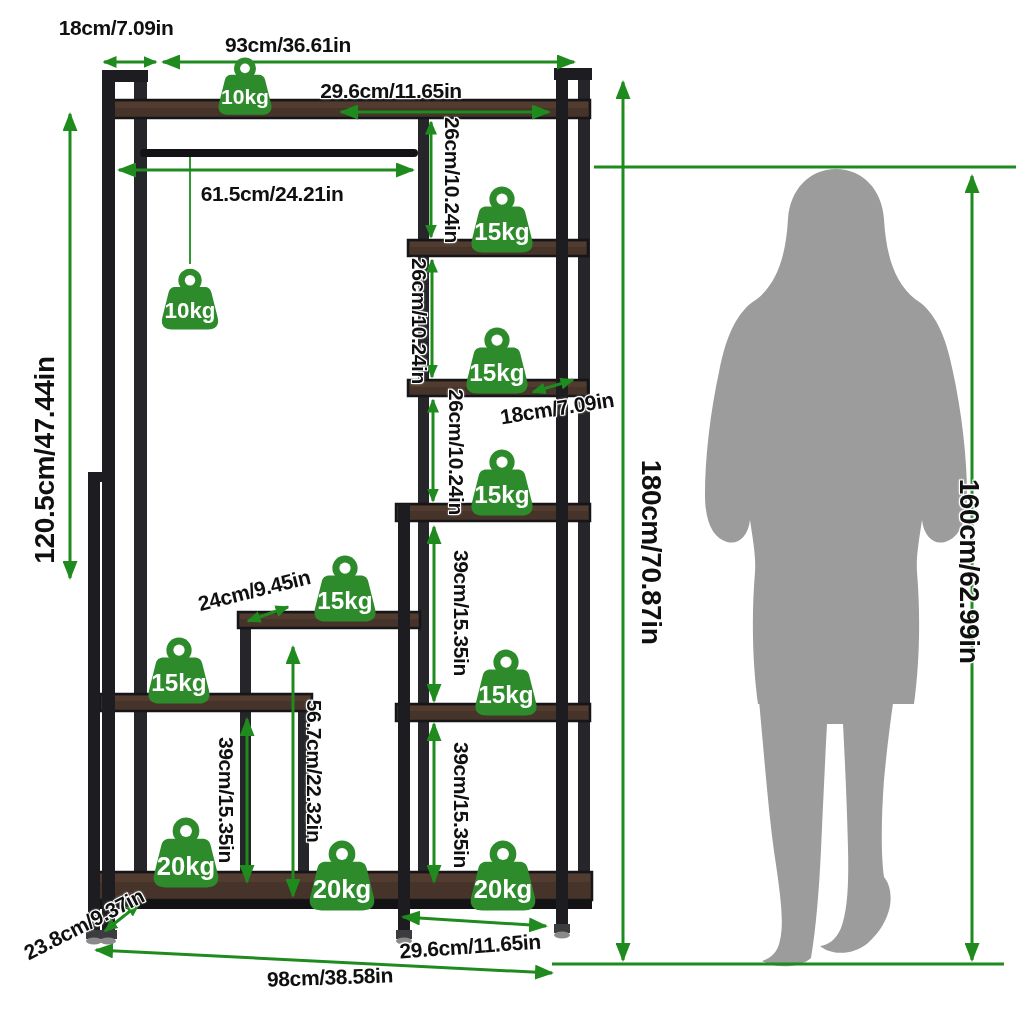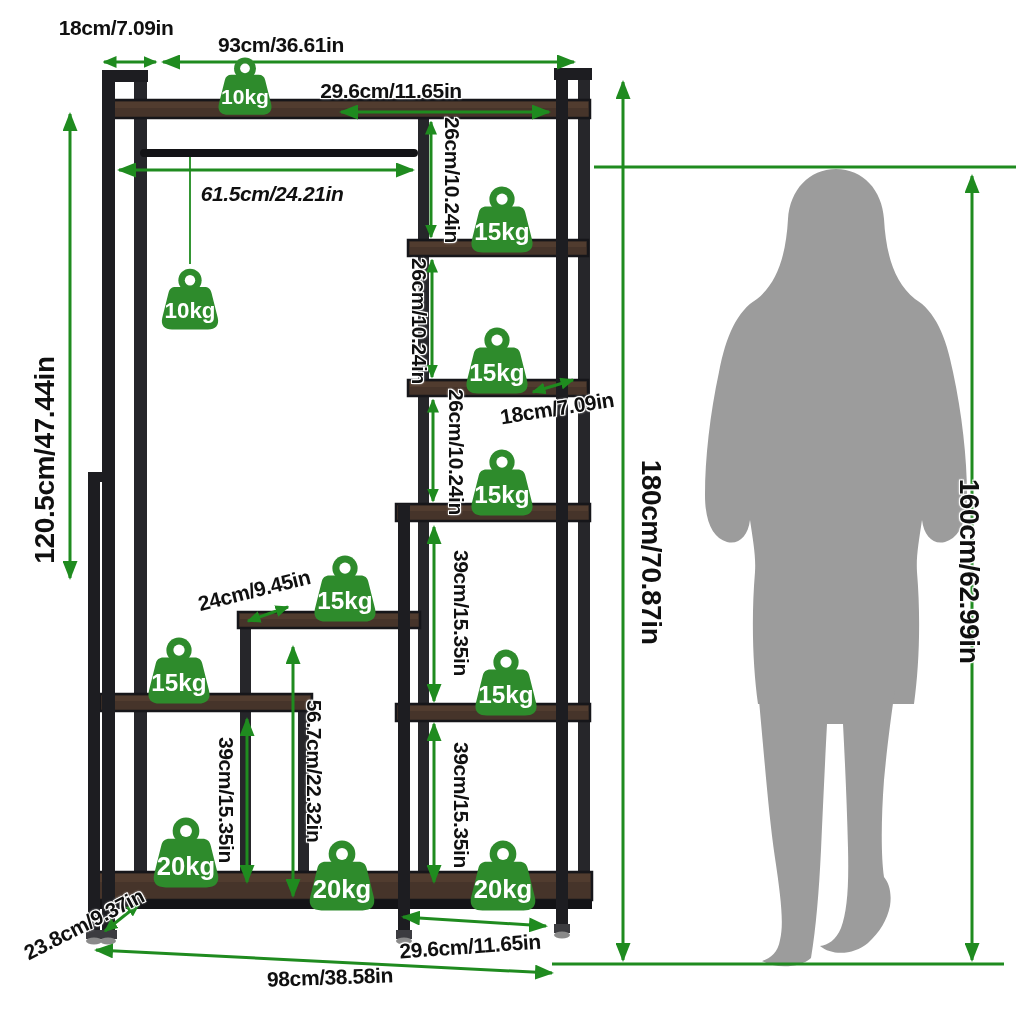--- a/index.html
+++ b/index.html
@@ -247,23 +247,23 @@
         </svg></div>
       <div class="badge" style="left: 464px; top: 836px;"><svg viewBox="0 0 76 70" width="78" height="72">
           <circle class="badge-shape" cx="38" cy="13.5" r="13"></circle>
           <circle class="badge-hole" cx="38" cy="13.5" r="5.8"></circle>
           <path class="badge-shape" d="M22 21 L54 21 C58.5 21 61 23.2 62 27.5 L69 55.5 C71 64 66.5 68.5 58 68.5 L18 68.5 C9.5 68.5 5 64 7 55.5 L14 27.5 C15 23.2 17.5 21 22 21 Z"></path>
           <text class="badge-text" x="38" y="56" text-anchor="middle">20kg</text>
         </svg></div>
     </div>
   <div id="label-layer" style="position:absolute;left:0;top:0;width:100%;height:100%">
       <div class="dim-label m" style="left: 116px; top: 27px; transform: translate(-50%, -50%) rotate(0deg);">18cm/7.09in</div>
-      <div class="dim-label m" style="left: 281px; top: 44px; transform: translate(-50%, -50%) rotate(0deg);">93cm/36.61in</div>
+      <div class="dim-label m" style="left: 288px; top: 44px; transform: translate(-50%, -50%) rotate(0deg);">93cm/36.61in</div>
       <div class="dim-label m" style="left: 391px; top: 90px; transform: translate(-50%, -50%) rotate(0deg);">29.6cm/11.65in</div>
-      <div class="dim-label m" style="left: 272px; top: 193px; transform: translate(-50%, -50%) rotate(0deg); font-style: italic;">61.5cm/24.21in</div>
+      <div class="dim-label m" style="left: 272px; top: 193px; transform: translate(-50%, -50%) rotate(0deg);">61.5cm/24.21in</div>
       <div class="dim-label l" style="left: 45px; top: 460px; transform: translate(-50%, -50%) rotate(-90deg);">120.5cm/47.44in</div>
       <div class="dim-label m" style="left: 452px; top: 180px; transform: translate(-50%, -50%) rotate(90deg);">26cm/10.24in</div>
       <div class="dim-label m" style="left: 419px; top: 321px; transform: translate(-50%, -50%) rotate(90deg);">26cm/10.24in</div>
       <div class="dim-label m" style="left: 456px; top: 452px; transform: translate(-50%, -50%) rotate(90deg);">26cm/10.24in</div>
       <div class="dim-label m" style="left: 557px; top: 408px; transform: translate(-50%, -50%) rotate(-9deg);">18cm/7.09in</div>
       <div class="dim-label l" style="left: 651px; top: 552px; transform: translate(-50%, -50%) rotate(90deg);">180cm/70.87in</div>
       <div class="dim-label l" style="left: 969px; top: 571px; transform: translate(-50%, -50%) rotate(90deg);">160cm/62.99in</div>
       <div class="dim-label m" style="left: 254px; top: 590px; transform: translate(-50%, -50%) rotate(-14deg);">24cm/9.45in</div>
       <div class="dim-label m" style="left: 461px; top: 613px; transform: translate(-50%, -50%) rotate(90deg);">39cm/15.35in</div>
       <div class="dim-label m" style="left: 461px; top: 805px; transform: translate(-50%, -50%) rotate(90deg);">39cm/15.35in</div>

